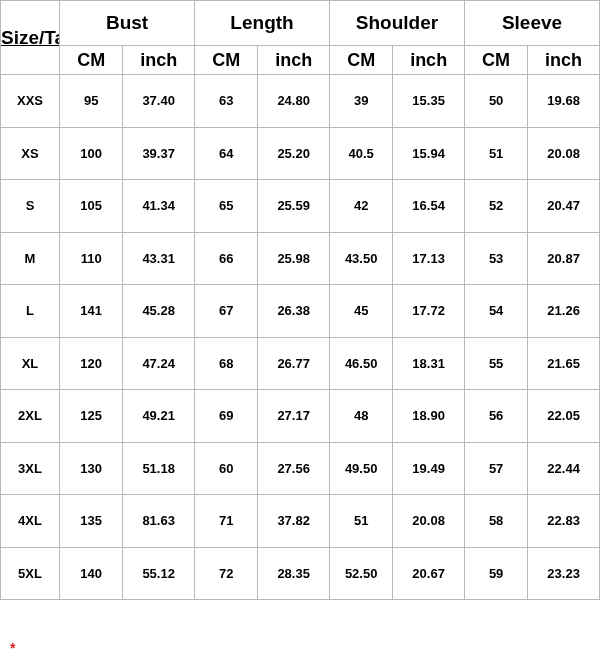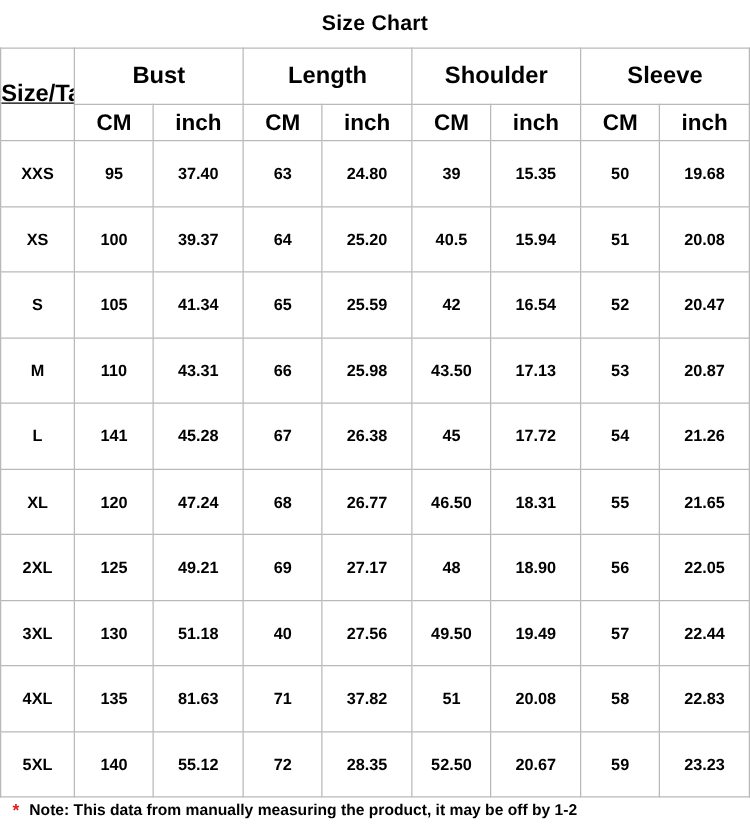--- a/index.html
+++ b/index.html
@@ -96,21 +96,20 @@
     color: #000;
     white-space: nowrap;
     overflow: hidden;
   }
 </style>
 </head>
 <body>
 
 <div class="sheet">
 
-  <div class="title">Size Chart</div>
 
   <table class="size-chart">
     <colgroup>
       <col class="c-size">
       <col class="c-val">
         <col class="c-val2">
       <col class="c-val">
         <col class="c-val2">
       <col class="c-val">
         <col class="c-val2">
@@ -211,21 +210,21 @@
         <td>27.17</td>
         <td>48</td>
         <td>18.90</td>
         <td>56</td>
         <td>22.05</td>
       </tr>
       <tr class="data-row">
         <td class="size-label">3XL</td>
         <td>130</td>
         <td>51.18</td>
-        <td>40</td>
+        <td>60</td>
         <td>27.56</td>
         <td>49.50</td>
         <td>19.49</td>
         <td>57</td>
         <td>22.44</td>
       </tr>
       <tr class="data-row">
         <td class="size-label">4XL</td>
         <td>135</td>
         <td>81.63</td>
@@ -245,16 +244,15 @@
         <td>52.50</td>
         <td>20.67</td>
         <td>59</td>
         <td>23.23</td>
       </tr>
     </tbody>
   </table>
 
   <div class="note">
     <span class="star">*</span>
-    <span class="note-text">Note: This data from manually measuring the product, it may be off by 1-2</span>
   </div>
 
 </div>
 
 </body></html>

